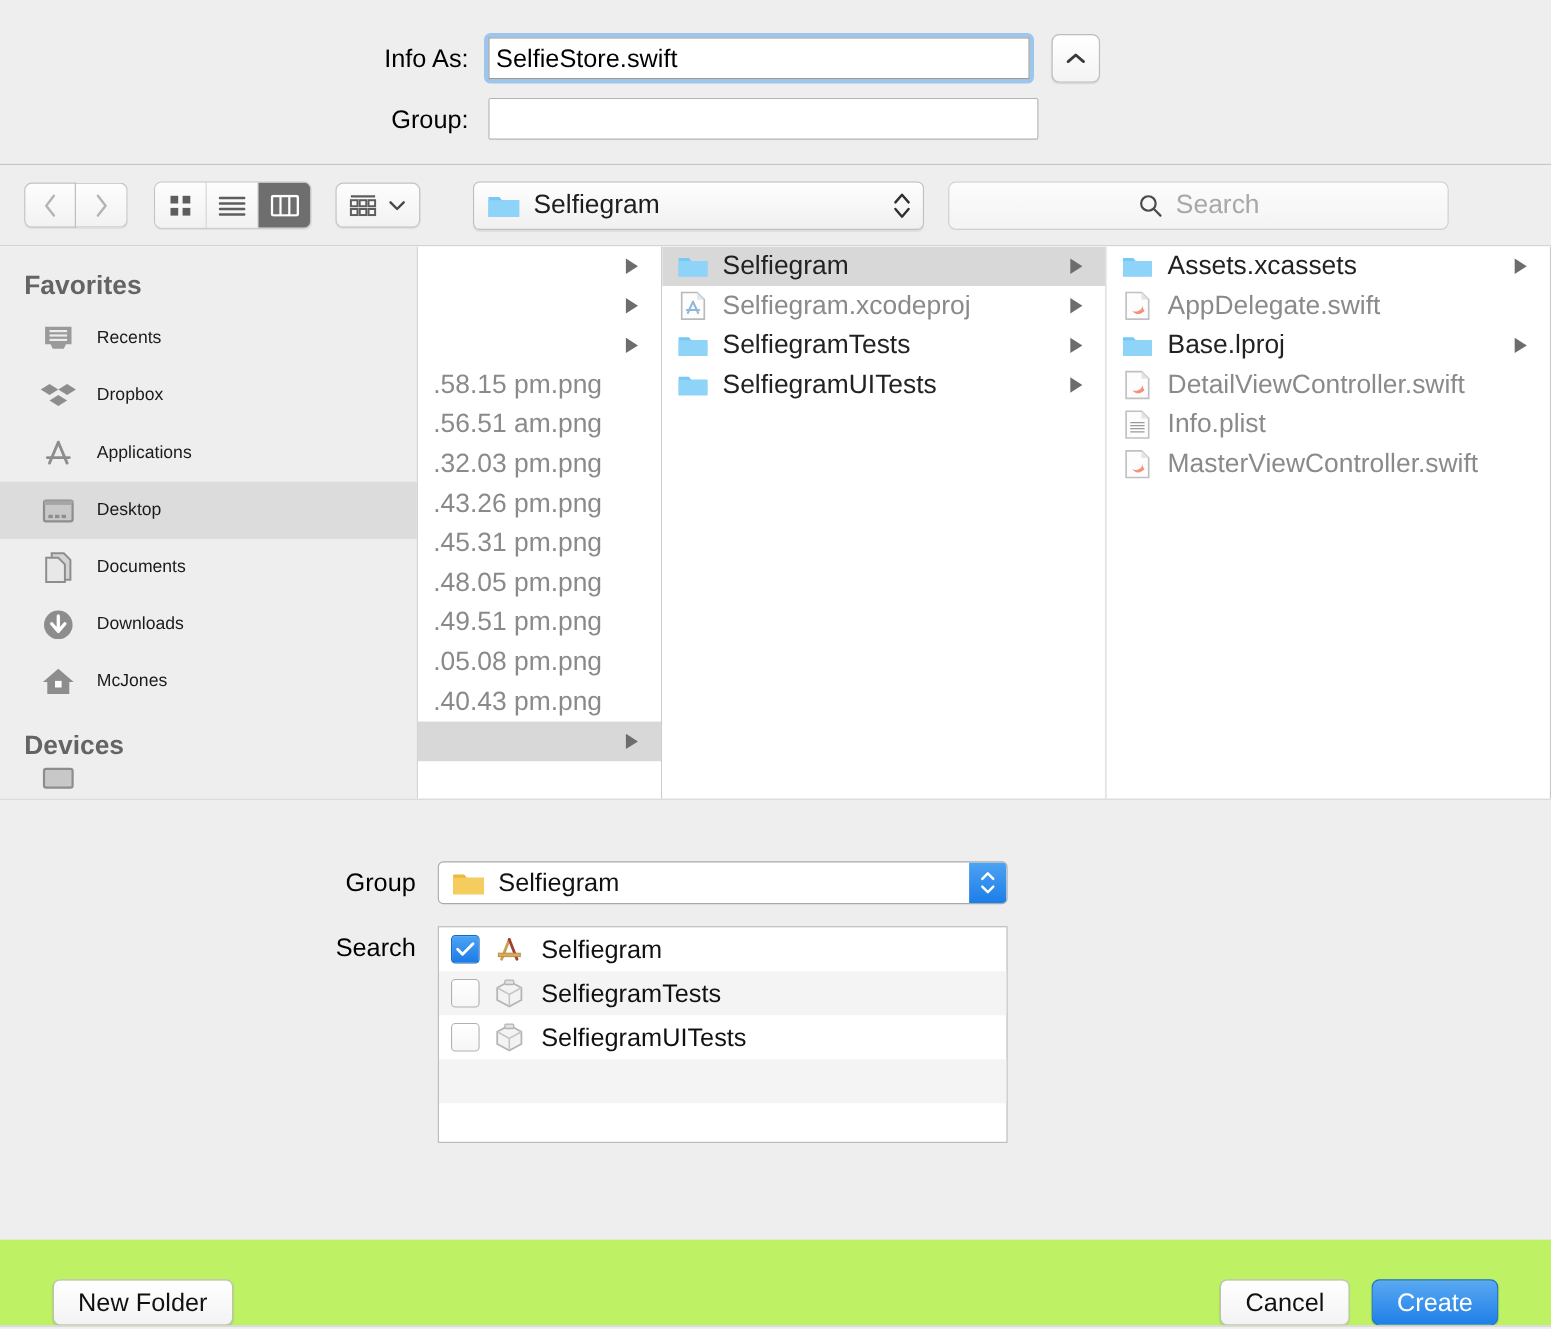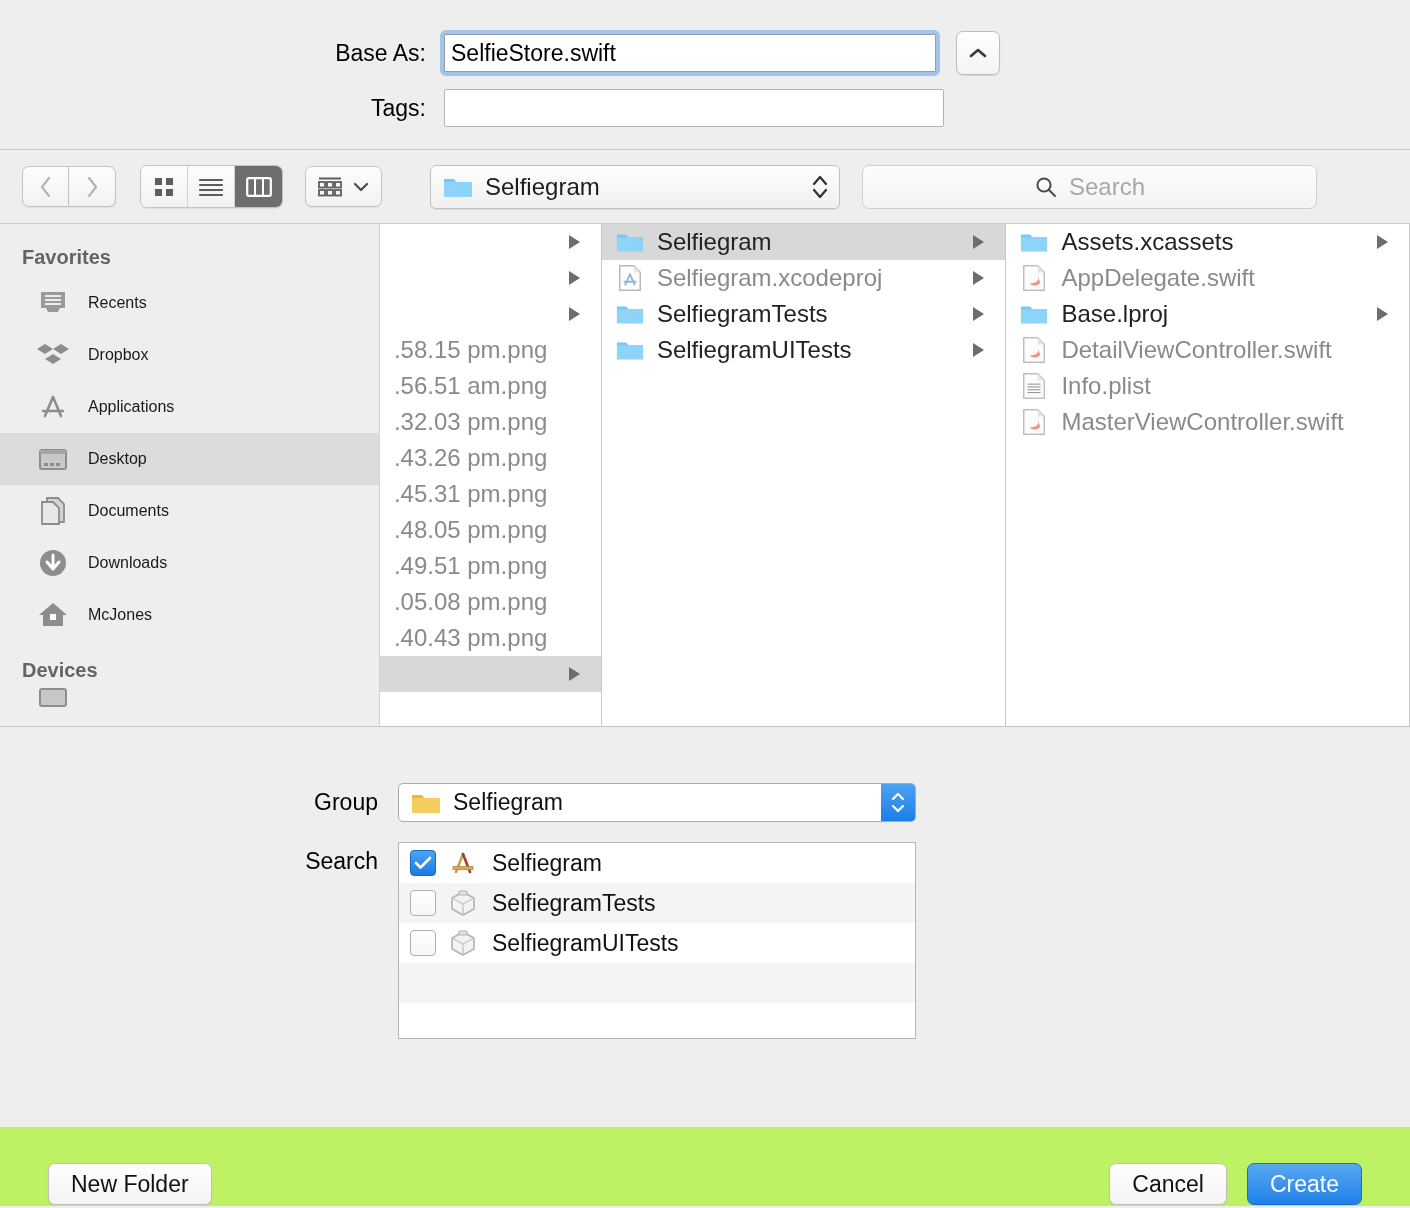--- a/index.html
+++ b/index.html
@@ -185,21 +185,21 @@
   }
   .sidebar {
     width: 385px;
     background: #eeeeee;
     border-right: 1px solid #d4d4d4;
     padding-top: 16px;
     box-sizing: border-box;
     overflow: hidden;
   }
   .sidebarHeader {
-    font-size: 20px;
+    font-size: 24px;
     font-weight: bold;
     color: #646464;
     padding: 6px 0 8px 22px;
   }
   .sidebarItem {
     display: flex; align-items: center;
     height: 52px;
     padding-left: 36px;
     box-sizing: border-box;
     cursor: default;
@@ -369,33 +369,33 @@
   }
 </style>
 </head>
 <body>
 
 <div class="dialog">
 
   <div class="nameArea">
 
     <div class="fieldRow">
-      <div class="fieldLabel">Base As:</div>
+      <div class="fieldLabel">Info As:</div>
       <div class="focusWrap">
         <input class="nameInput" type="text" value="SelfieStore.swift" style="">
       </div>
       <div class="collapseBtn">
         <svg width="20" height="14" viewBox="0 0 20 14">
           <polyline points="3,10 10,4 17,10" fill="none" stroke="#3a3a3a" stroke-width="2.6" stroke-linecap="round" stroke-linejoin="round"></polyline>
         </svg>
       </div>
     </div>
 
     <div class="fieldRow">
-      <div class="fieldLabel">Tags:</div>
+      <div class="fieldLabel">Group:</div>
       <input class="tagsInput" type="text" placeholder="" style="">
     </div>
 
   </div>
 
   <div class="toolbar">
 
     <div class="navGroup">
       <div class="navBtn left">
         <svg width="16" height="24" viewBox="0 0 16 24">

